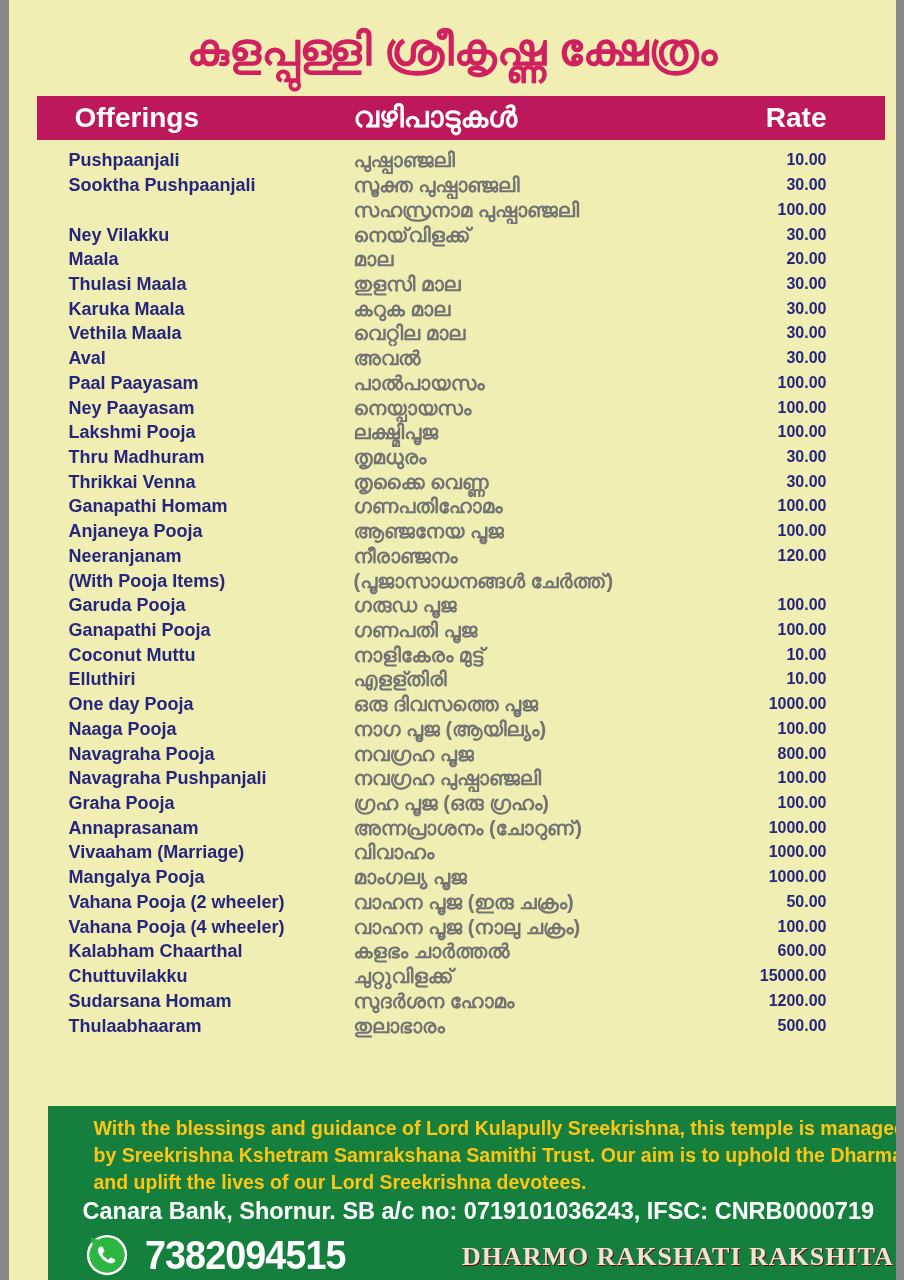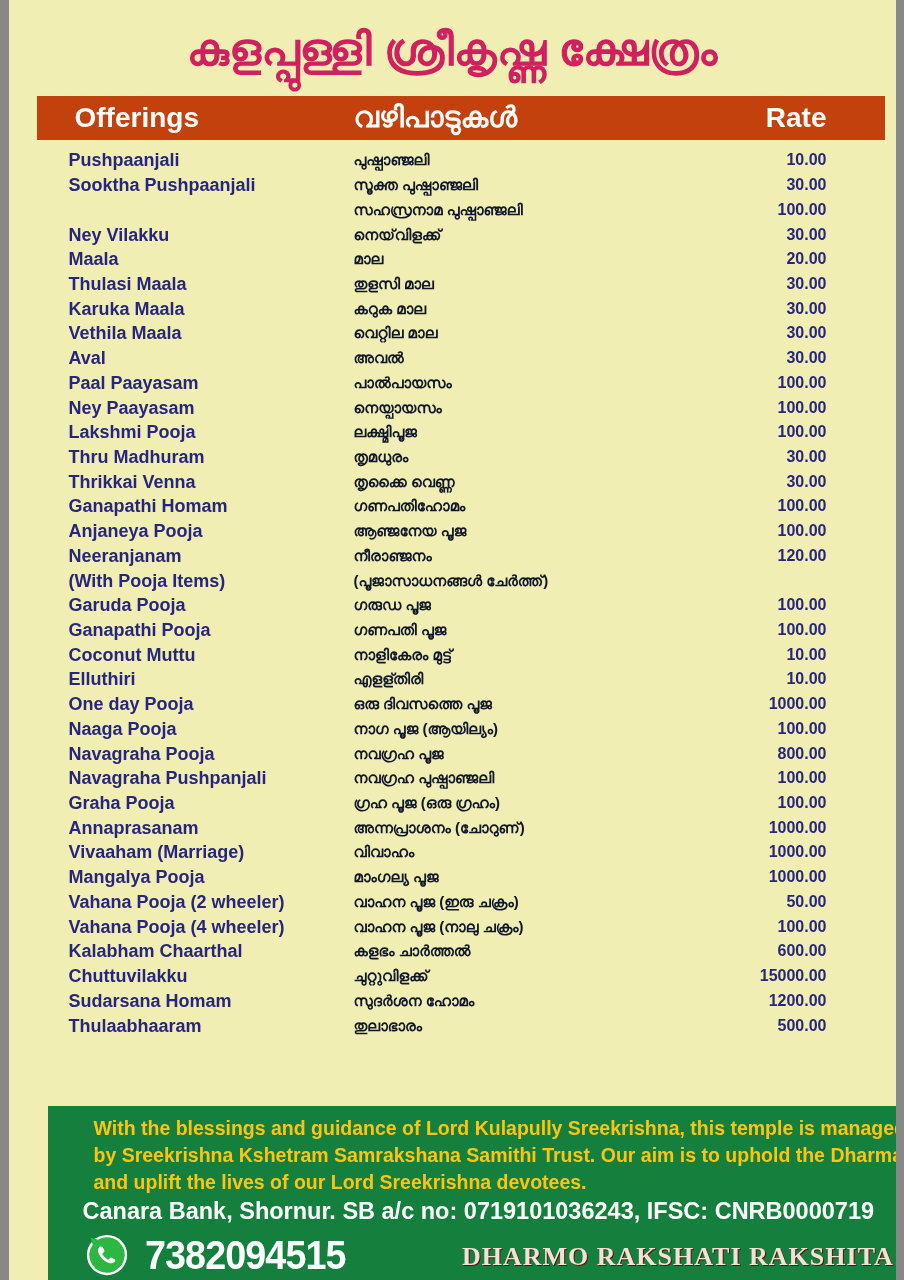--- a/index.html
+++ b/index.html
@@ -11,21 +11,21 @@
   }
   
   .title {
     position:absolute; top:18px; left:0; width:100%;
     text-align:center; font-size:45px; font-weight:800;
     color:#D02060; letter-spacing:0px; line-height:64px;
   }
   
   .header-bar {
     position:absolute; top:96px; left:28px; width:848px; height:44px;
-    background:#c2410c; color:#FFFFFF;
+    background:#be185d; color:#FFFFFF;
   }
   .header-bar .h-offerings {
     position:absolute; left:38px; top:50%; transform:translateY(-50%);
     font-size:28px; font-weight:bold;
   }
   .header-bar .h-malayalam {
     position:absolute; left:317px; top:50%; transform:translateY(-50%);
     font-size:29px; font-weight:bold;
   }
   .header-bar .h-rate {
@@ -34,21 +34,21 @@
   }
   
   .table { position:absolute; top:148px; left:0; width:100%; }
   .row { position:relative; height:24.73px; }
   .col-en {
     position:absolute; left:60px; top:50%; transform:translateY(-50%);
     font-size:18px; font-weight:bold; color:#26267E; white-space:nowrap;
   }
   .col-ml {
     position:absolute; left:345px; top:50%; transform:translateY(-50%);
-    font-size:15px; font-weight:600; color:#0f172a; white-space:nowrap;
+    font-size:20px; font-weight:600; color:#737373; white-space:nowrap;
   }
   .col-rate {
     position:absolute; right:69px; top:50%; transform:translateY(-50%);
     font-size:16px; font-weight:bold; color:#26267E;
   }
   
   .footer {
     position:absolute; left:18px; top:1106px; width:904px; height:174px;
     background:#15803d;
     margin-left:21px;

